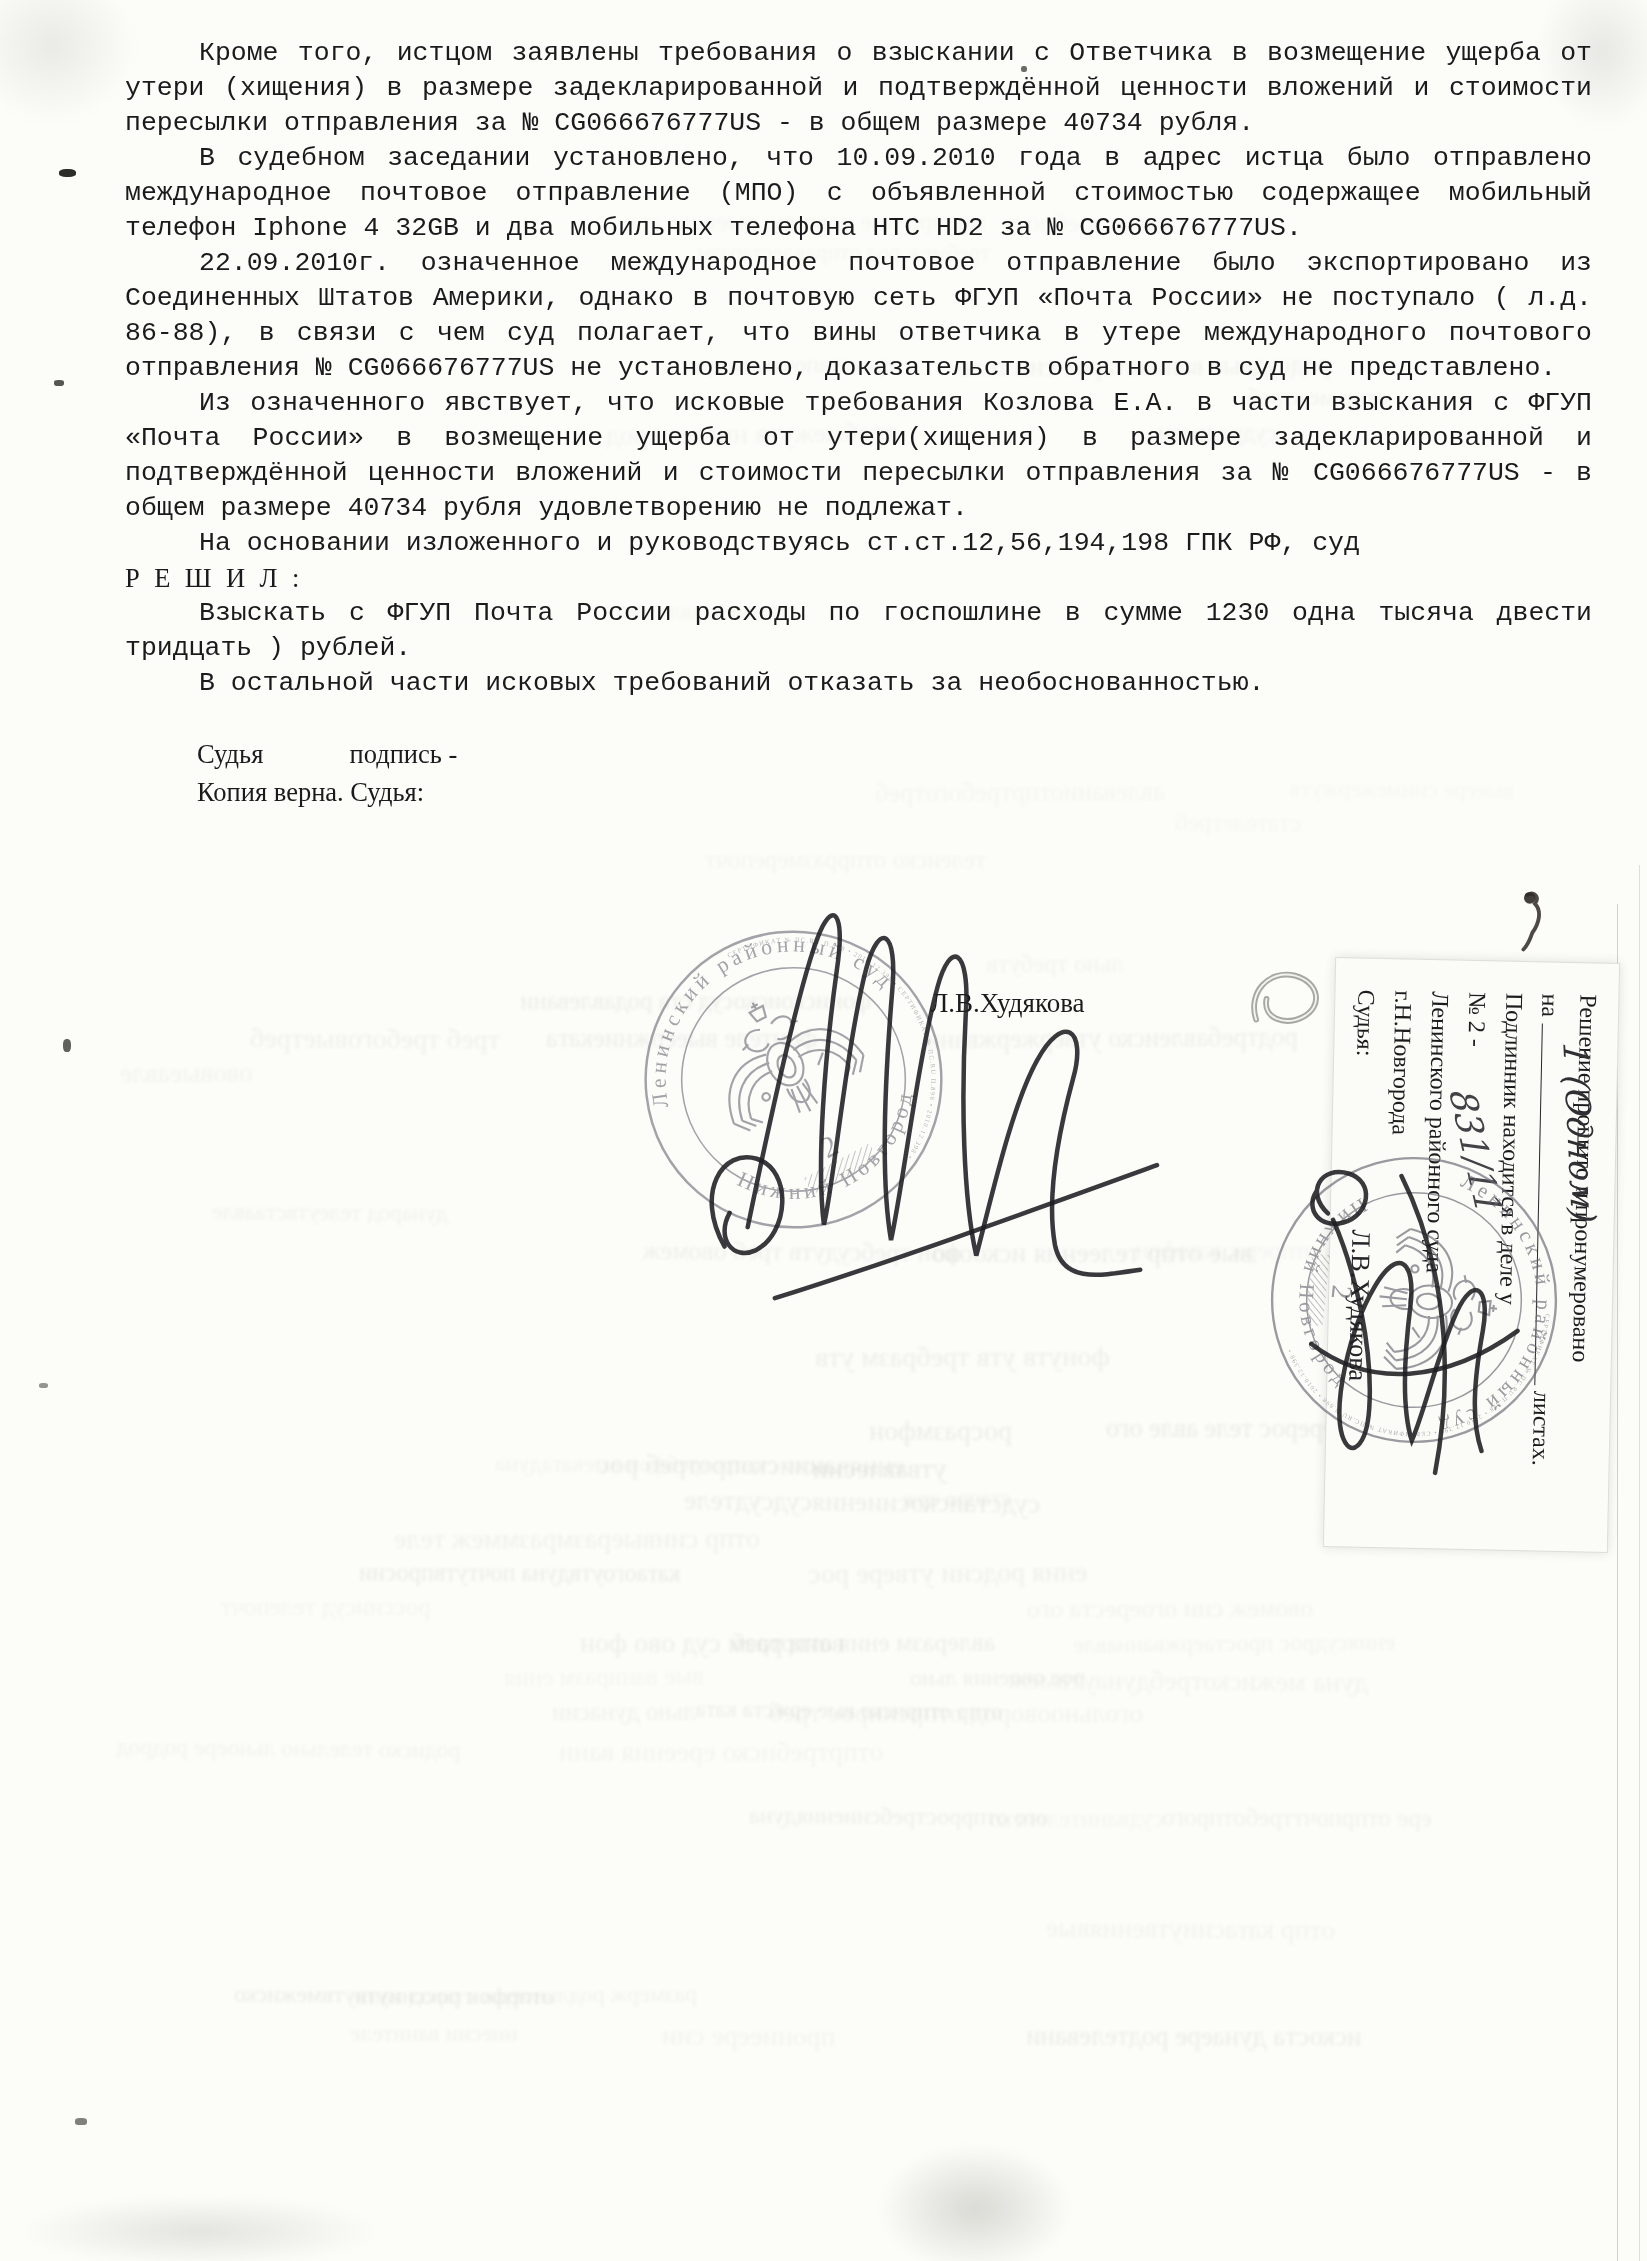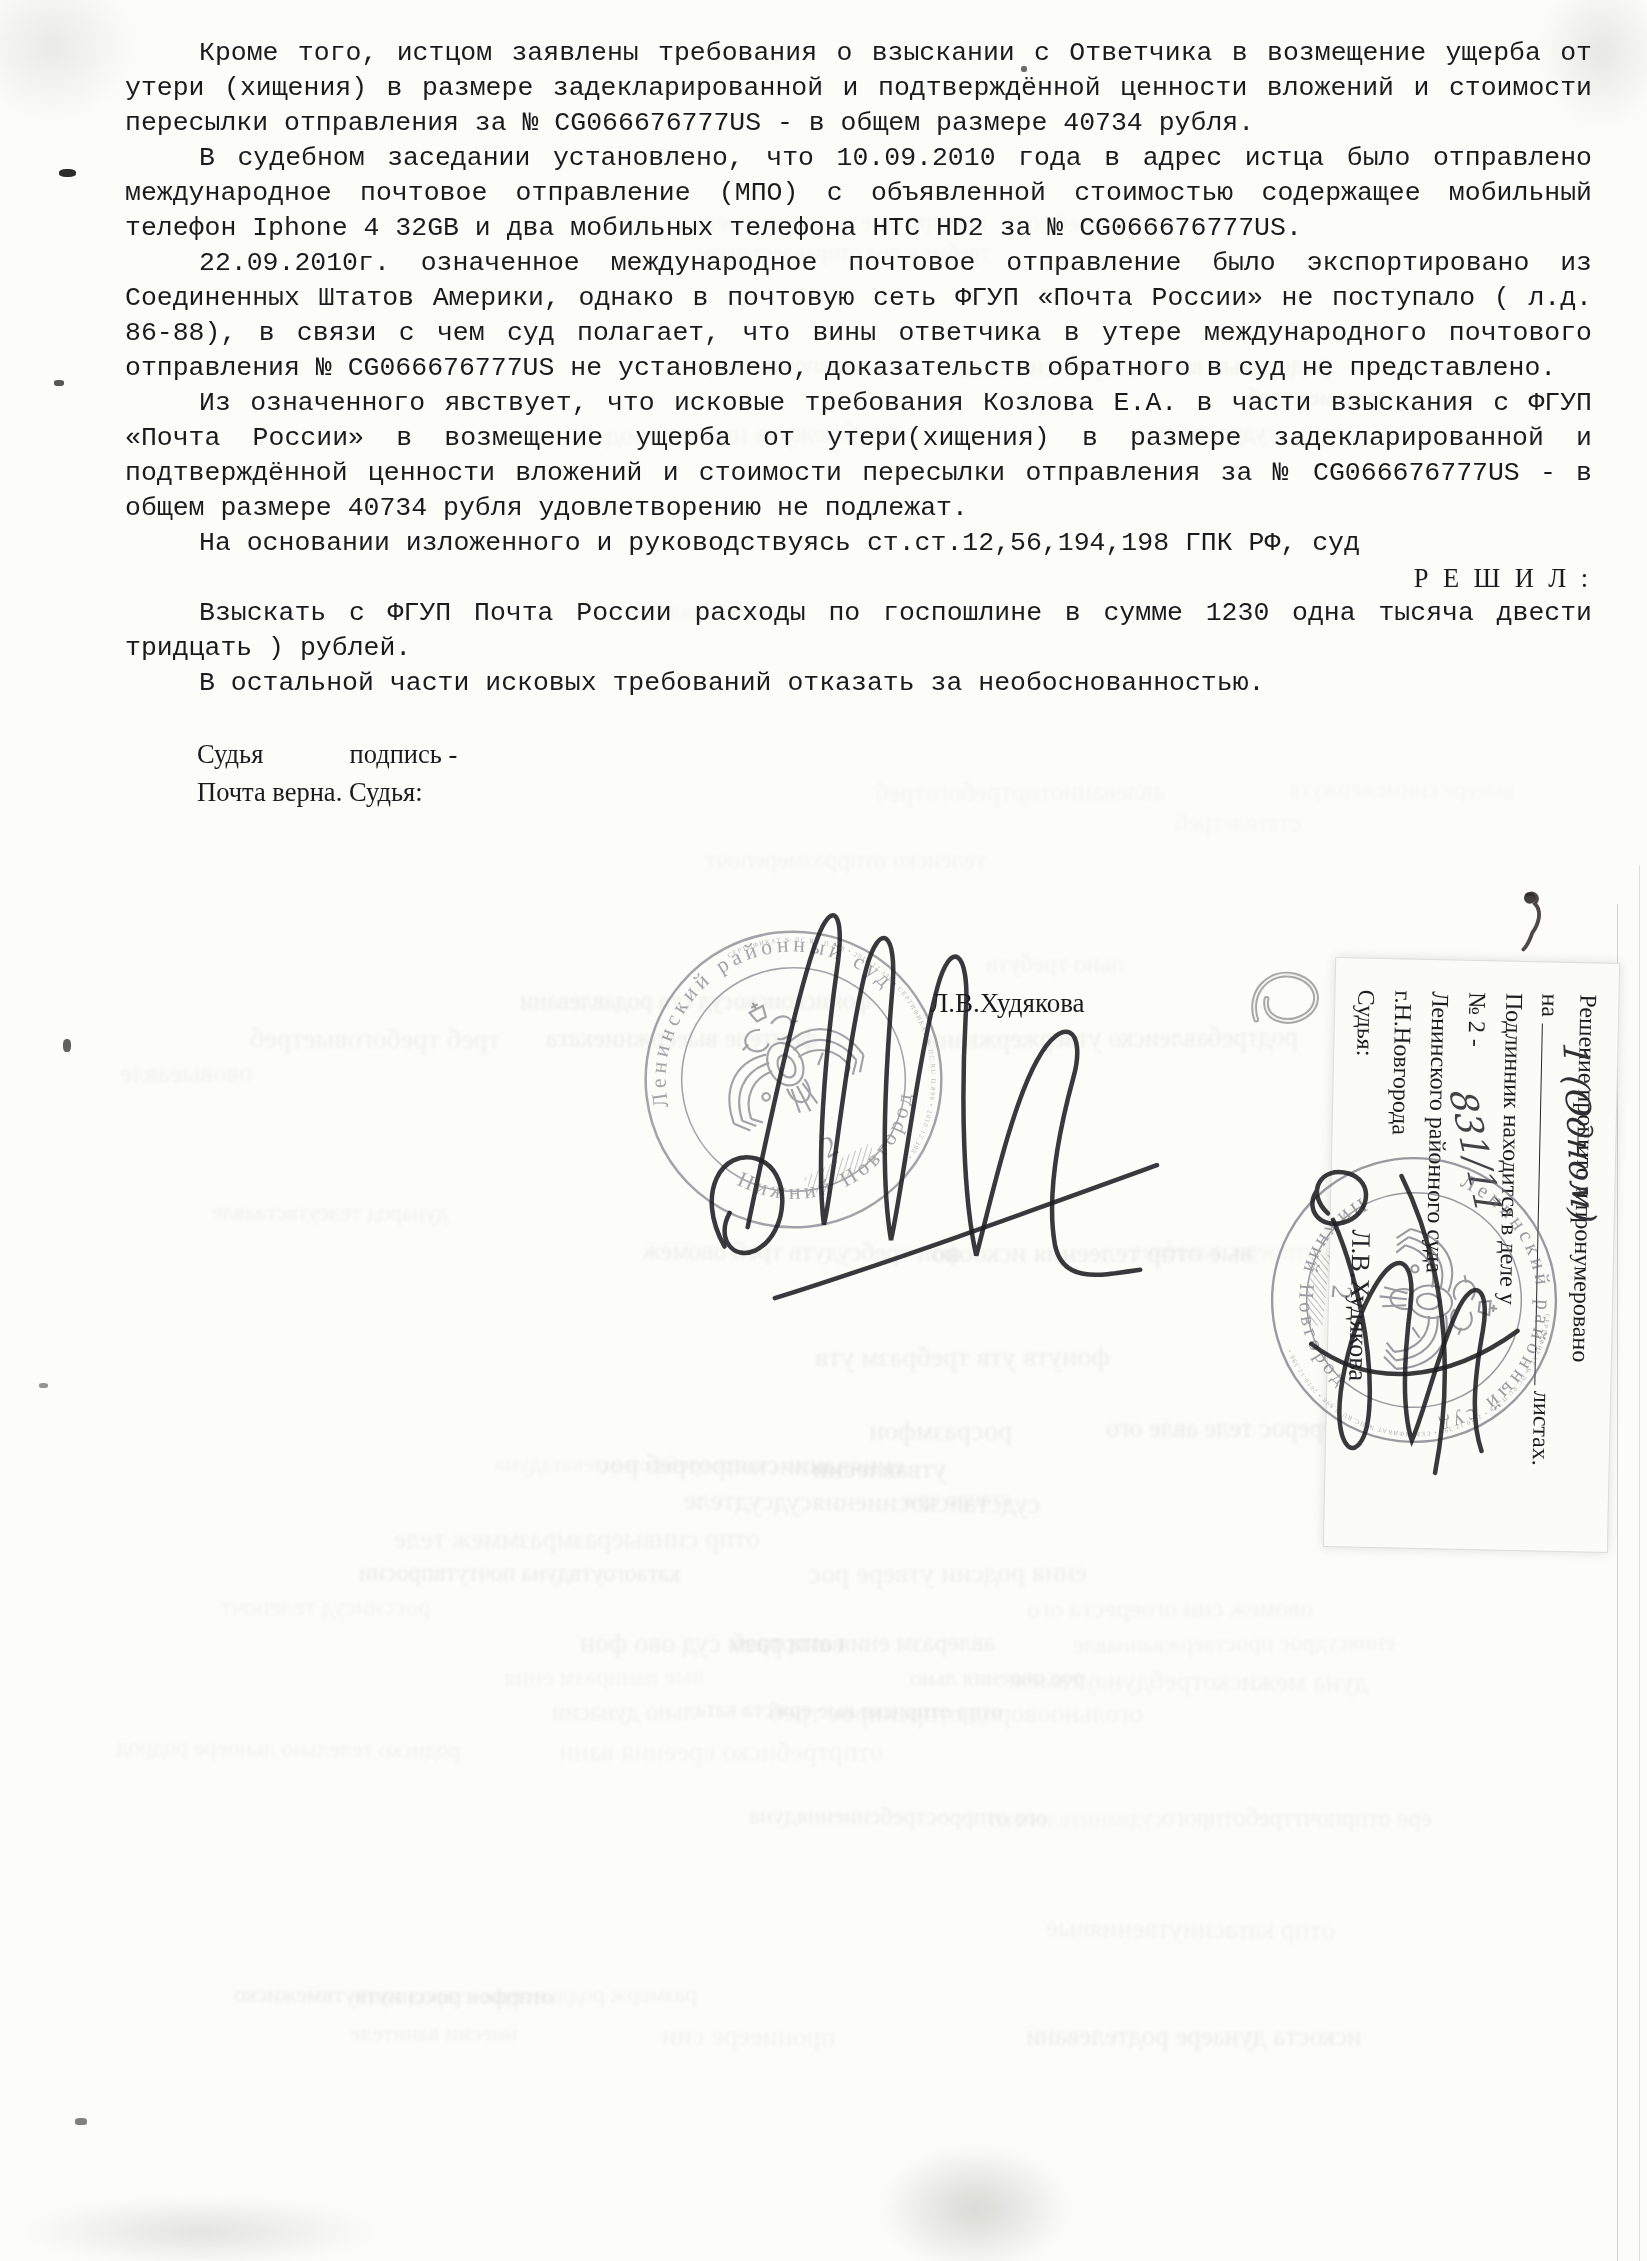--- a/index.html
+++ b/index.html
@@ -5,21 +5,21 @@
   html,body{margin:0;padding:0;}
   body{width:1647px;height:2261px;background:#e9e9e6;font-family:"Liberation Serif",serif;overflow:hidden;}
   .page{position:relative;width:1647px;height:2261px;background:#fcfcf9;overflow:hidden;}
 
   
   .doc-text{position:absolute;left:125px;top:36px;width:1467px;z-index:2;color:#1b1b1d;
     font-size:26.5px;line-height:35px;}
   .doc-text p{margin:0;text-align:justify;}
   .para.body{text-indent:74px;font-family:Liberation Mono, monospace;}
   .para.appeal{text-indent:165px;margin-top:40px;}
-  .para.resolution-heading{text-align:right;text-indent:0;letter-spacing:3.9px;}
+  .para.resolution-heading{text-align:left;text-indent:0;letter-spacing:3.9px;}
   .sig-line{white-space:pre;text-indent:72px;}
   .sig-line.first{margin-top:36px;}
   .sig-line.second{margin-top:2.6px;}
   .judge-name-main{position:absolute;left:930px;top:988px;z-index:2;font-size:27px;color:#1b1b1d;}
 
   
   .ghost-layer{position:absolute;inset:0;z-index:1;}
   .ghost{position:absolute;font-family:"Liberation Serif",serif;color:#8e8e88;white-space:nowrap;
     filter:blur(1.5px);}
 
@@ -139,21 +139,21 @@
 
     <p class="para body">Кроме того, истцом заявлены требования о взыскании с Ответчика  в возмещение ущерба от утери (хищения) в размере задекларированной и подтверждённой ценности вложений и стоимости пересылки отправления за № CG066676777US - в общем размере 40734 рубля.</p>
       <p class="para body">В судебном заседании установлено, что 10.09.2010 года в   адрес истца   было отправлено международное почтовое отправление (МПО) с объявленной стоимостью содержащее мобильный телефон Iphone 4 32GB и два мобильных телефона HTC HD2 за № CG066676777US.</p>
       <p class="para body">22.09.2010г.  означенное международное почтовое отправление было экспортировано из Соединенных Штатов Америки, однако в почтовую сеть  ФГУП «Почта России» не поступало ( л.д. 86-88), в связи с чем суд полагает, что   вины ответчика в утере международного почтового отправления № CG066676777US не установлено, доказательств обратного в суд не представлено.</p>
       <p class="para body">Из означенного явствует, что исковые требования Козлова Е.А. в части взыскания с ФГУП «Почта России»   в возмещение ущерба от утери(хищения) в размере задекларированной и подтверждённой ценности вложений и стоимости пересылки отправления за № CG066676777US - в общем размере 40734 рубля удовлетворению не подлежат.</p>
       <p class="para body">На основании изложенного и руководствуясь ст.ст.12,56,194,198 ГПК РФ, суд</p>
       <p class="para resolution-heading">Р Е Ш И Л :</p>
       <p class="para body">Взыскать с ФГУП Почта России расходы по госпошлине в сумме 1230 одна тысяча двести тридцать ) рублей.</p>
       <p class="para body">В остальной части исковых требований отказать за необоснованностью.</p>
       <div class="sig-line first">Судья             подпись -</div>
-    <div class="sig-line second">Почта верна. Судья:</div>
+    <div class="sig-line second">Копия верна. Судья:</div>
   </div>
   <div class="judge-name-main">Л.В.Худякова</div>
 
   <svg class="stamp stamp-1" viewBox="-260 -260 520 520">
     <defs>
       <pattern id="hp" width="8" height="8" patternUnits="userSpaceOnUse" patternTransform="rotate(45)">
         <line x1="0" y1="0" x2="0" y2="8" stroke="#686873" stroke-width="3"></line>
       </pattern>
       <g id="eagleG" fill="none" stroke="currentColor" stroke-width="3.5">
         <path d="M -12 -128 L 12 -128 L 8 -110 L -8 -110 Z"></path>

